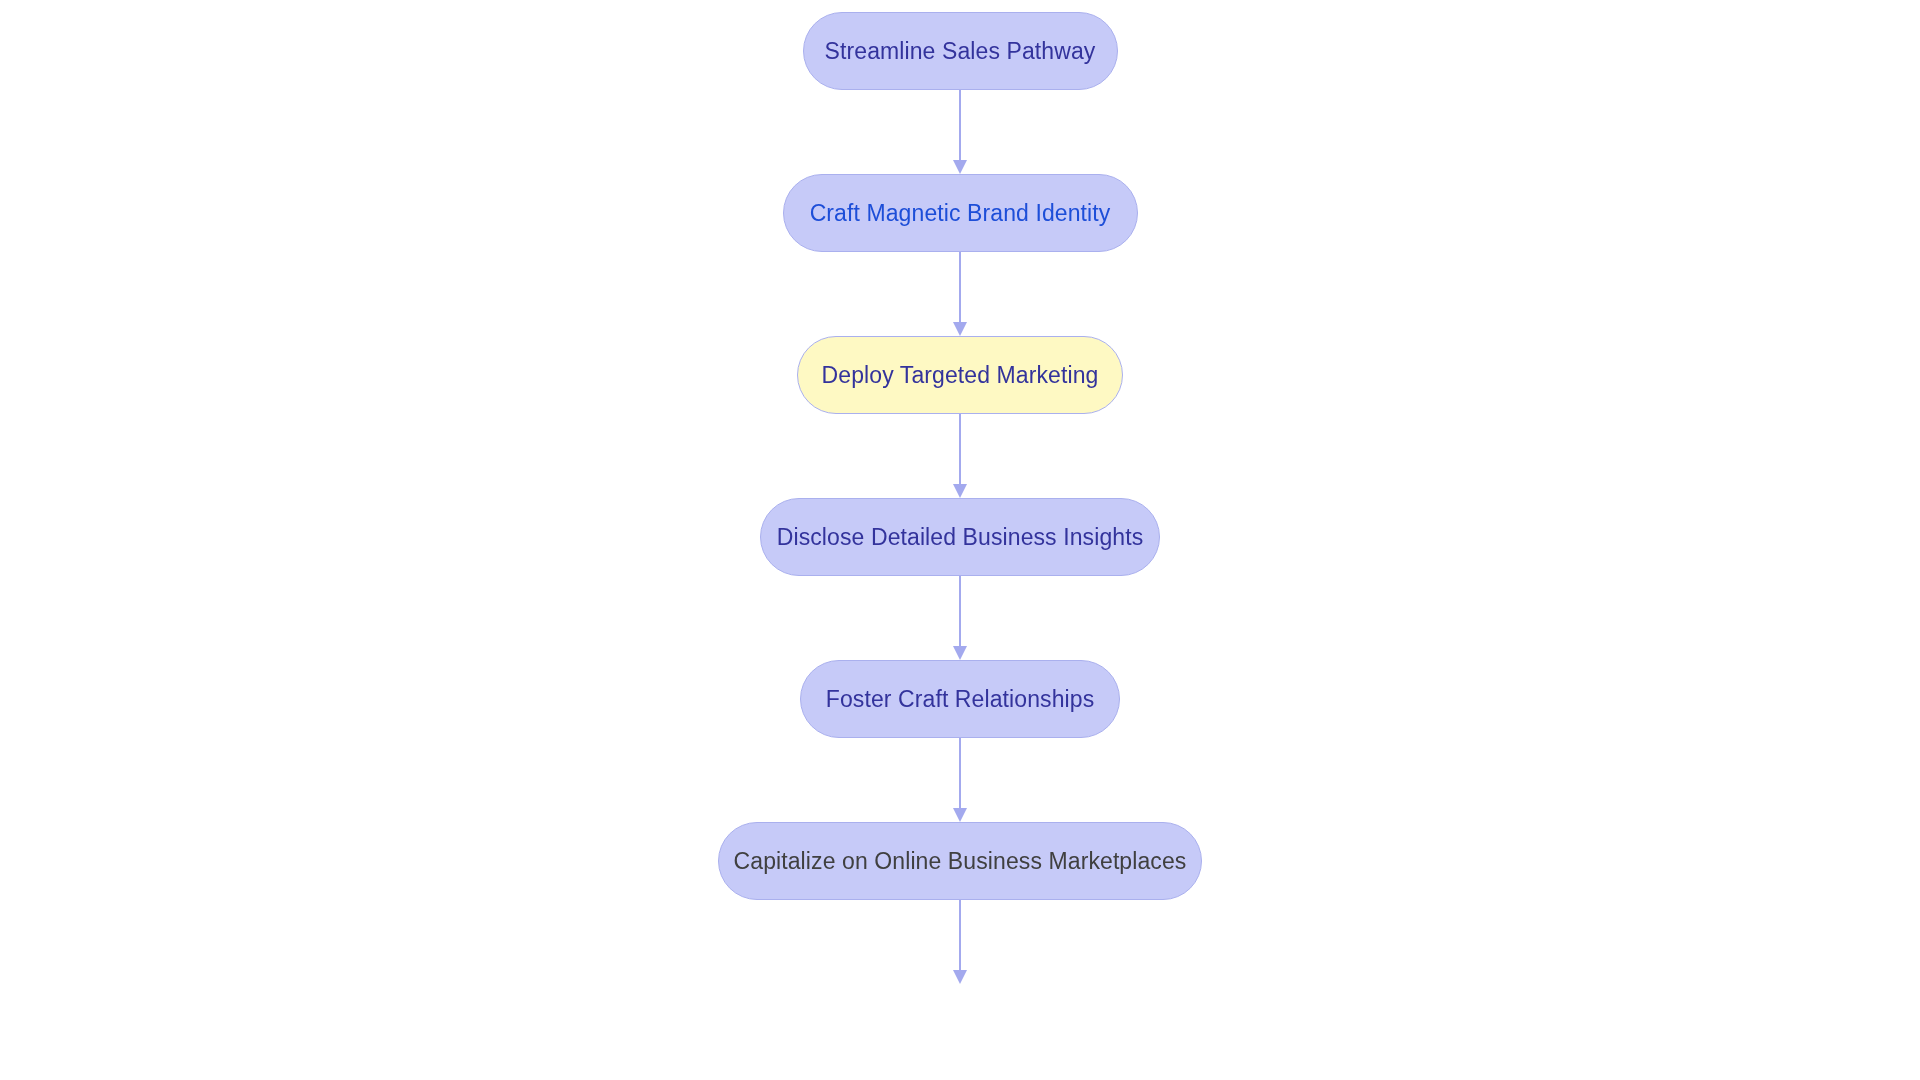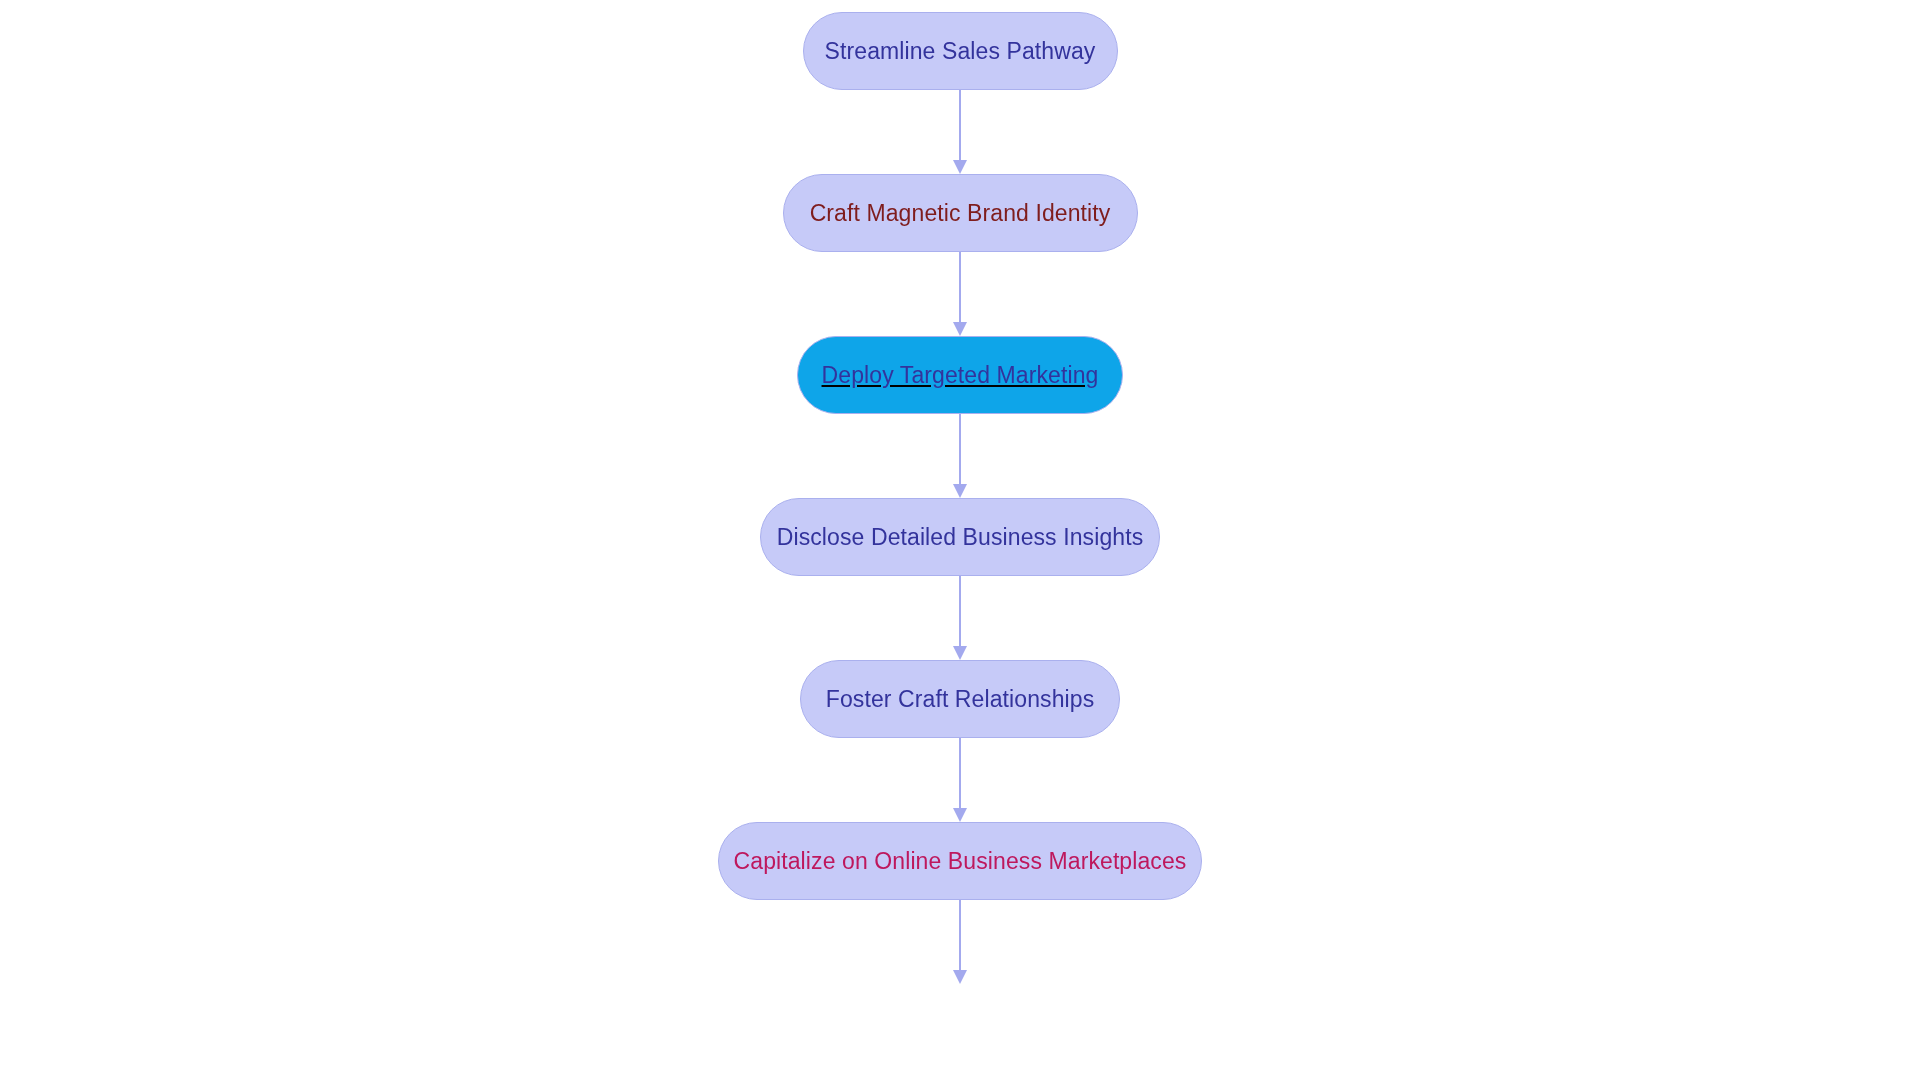--- a/index.html
+++ b/index.html
@@ -102,30 +102,30 @@
         <span class="node-label" style="color: rgb(51, 51, 156);">Streamline Sales Pathway</span>
       </div>
     </div>
     <div class="connector">
       <div class="connector-line" style="background: rgb(163, 169, 238);"></div>
       <div class="connector-arrowhead" style="border-top-color: rgb(163, 169, 238);"></div>
     </div>
 
     <div class="flow-step">
       <div class="node" style="width: 355px; background: rgb(198, 202, 248); border-color: rgb(170, 176, 238);">
-        <span class="node-label" style="color: #7f1d1d;">Craft Magnetic Brand Identity</span>
+        <span class="node-label" style="color: #1d4ed8;">Craft Magnetic Brand Identity</span>
       </div>
     </div>
     <div class="connector">
       <div class="connector-line" style="background: rgb(163, 169, 238);"></div>
       <div class="connector-arrowhead" style="border-top-color: rgb(163, 169, 238);"></div>
     </div>
 
     <div class="flow-step">
-      <div class="node" style="width: 326px; background: #0ea5e9; border-color: rgb(170, 176, 238); text-decoration: underline;">
+      <div class="node" style="width: 326px; background: #fef9c3; border-color: rgb(170, 176, 238);">
         <span class="node-label" style="color: rgb(51, 51, 156);">Deploy Targeted Marketing</span>
       </div>
     </div>
     <div class="connector">
       <div class="connector-line" style="background: rgb(163, 169, 238);"></div>
       <div class="connector-arrowhead" style="border-top-color: rgb(163, 169, 238);"></div>
     </div>
 
     <div class="flow-step">
       <div class="node" style="width: 400px; background: rgb(198, 202, 248); border-color: rgb(170, 176, 238);">
@@ -142,21 +142,21 @@
         <span class="node-label" style="color: rgb(51, 51, 156);">Foster Craft Relationships</span>
       </div>
     </div>
     <div class="connector">
       <div class="connector-line" style="background: rgb(163, 169, 238);"></div>
       <div class="connector-arrowhead" style="border-top-color: rgb(163, 169, 238);"></div>
     </div>
 
     <div class="flow-step">
       <div class="node" style="width: 484px; background: rgb(198, 202, 248); border-color: rgb(170, 176, 238);">
-        <span class="node-label" style="color: #be185d;">Capitalize on Online Business Marketplaces</span>
+        <span class="node-label" style="color: #404040;">Capitalize on Online Business Marketplaces</span>
       </div>
     </div>
     <div class="connector">
       <div class="connector-line" style="background: rgb(163, 169, 238);"></div>
       <div class="connector-arrowhead" style="border-top-color: rgb(163, 169, 238);"></div>
     </div>
 
 
   </div>
 </div>

